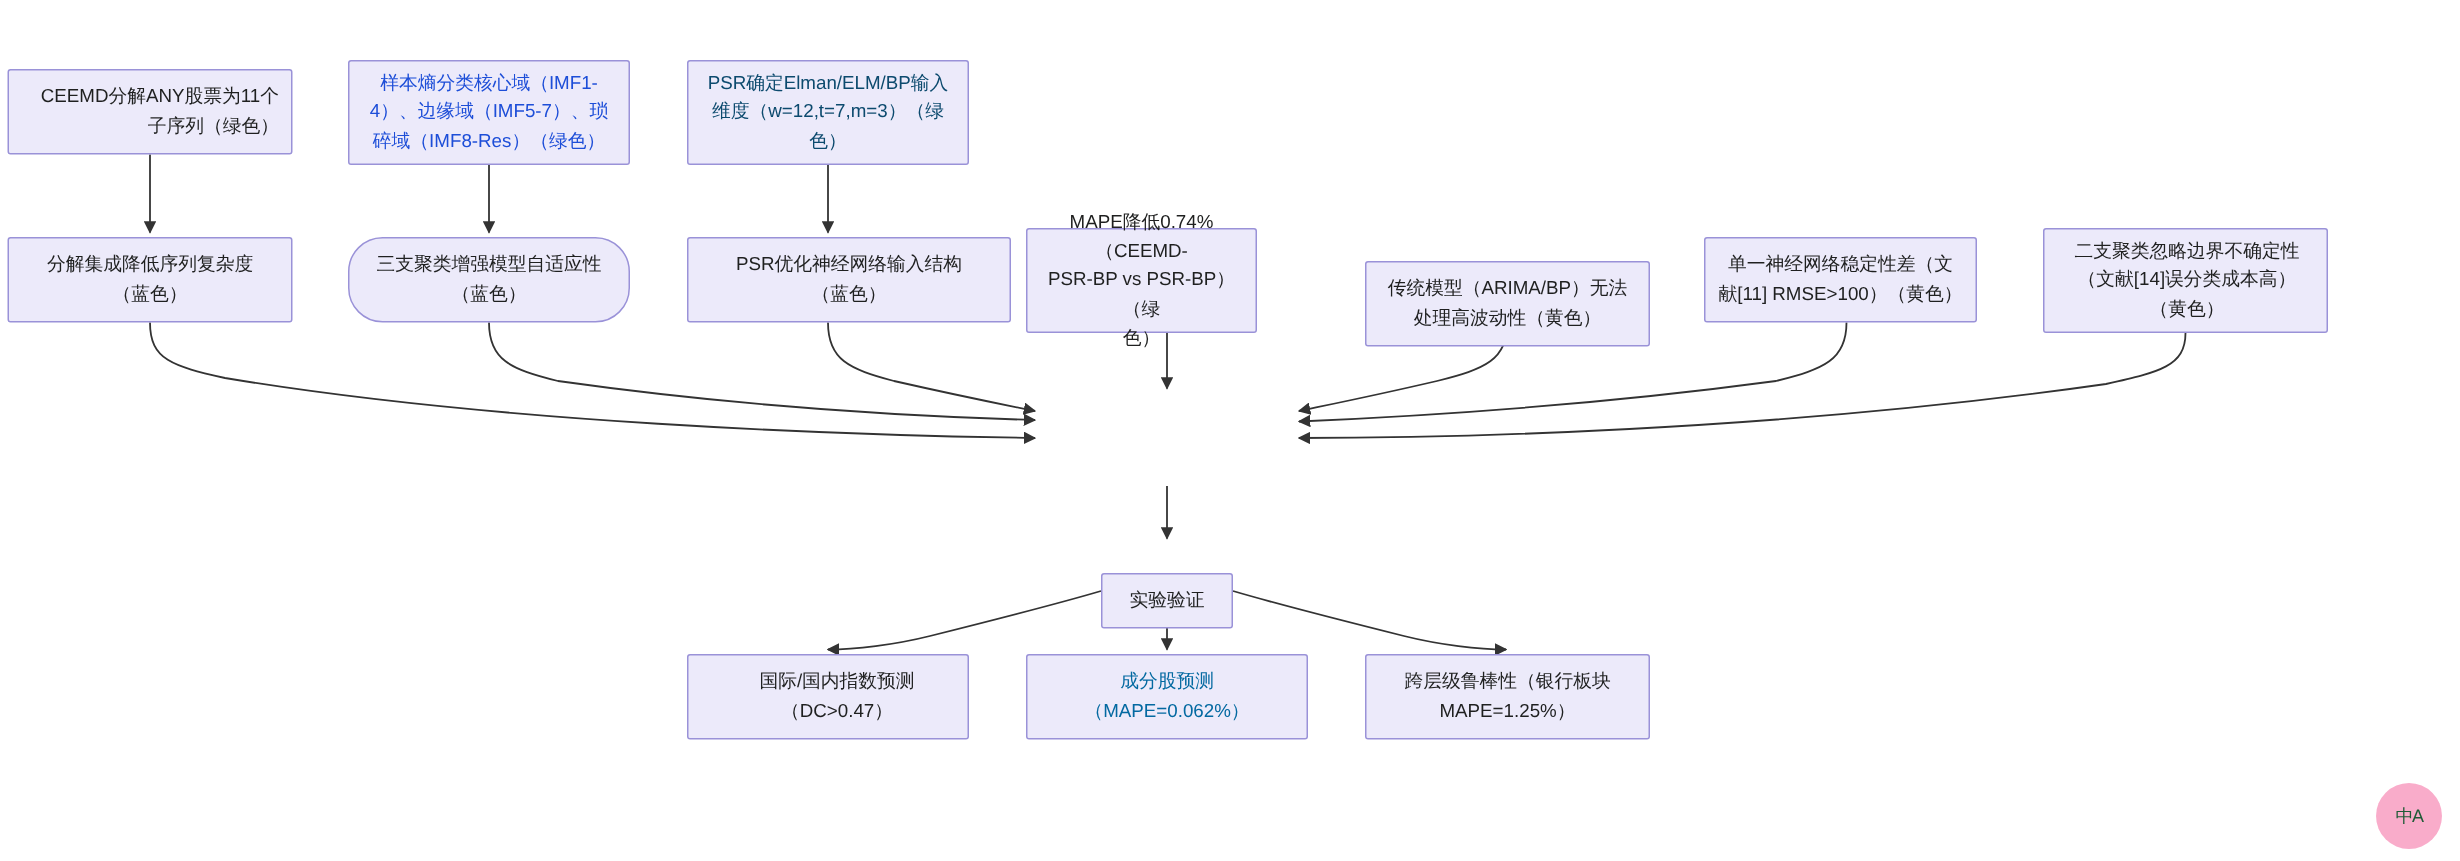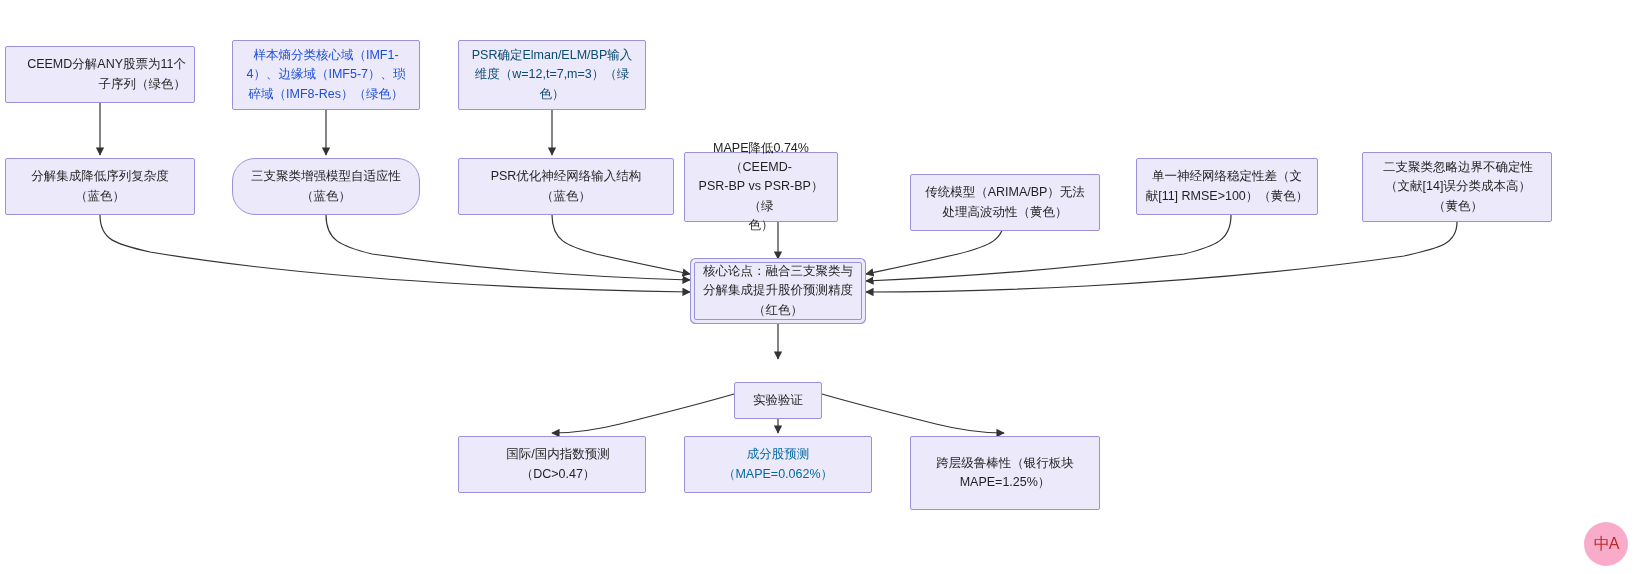--- a/index.html
+++ b/index.html
@@ -51,25 +51,25 @@
     box-shadow: 0 0 0 3px #ECEAFA, 0 0 0 4px #9A92D8;
   }
   .watermark {
     position: absolute;
     right: 12px;
     bottom: 8px;
     width: 44px;
     height: 44px;
     border-radius: 50%;
     background: #F9A8C8;
-    color: #b91c1c;
+    color: #14532d;
     display: flex;
     align-items: center;
     justify-content: center;
-    font-size: 16px;
+    font-size: 12px;
     line-height: 1;
     letter-spacing: -1px;
     opacity: .95;
     z-index: 5;
     user-select: none;
   }
 </style>
 </head>
 <body>
 
@@ -144,39 +144,34 @@
   <div class="node" style="left: 1136px; top: 158px; width: 182px; height: 57px; background: rgb(236, 234, 250); border-color: rgb(154, 146, 216); color: rgb(31, 32, 32);">
     <span class="label">单一神经网络稳定性差（文
 献[11] RMSE&gt;100）（黄色）</span>
   </div>
   <div class="node" style="left: 1362px; top: 152px; width: 190px; height: 70px; background: rgb(236, 234, 250); border-color: rgb(154, 146, 216); color: rgb(31, 32, 32); padding-left: 10px;">
     <span class="label">二支聚类忽略边界不确定性
 （文献[14]误分类成本高）
 （黄色）</span>
   </div>
 
-  <div class="node core" style="left: 694px; top: 262px; width: 168px; height: 58px; background: rgb(236, 234, 250); border-color: rgb(154, 146, 216); color: rgb(31, 32, 32); box-shadow: rgb(236, 234, 250) 0px 0px 0px 3px, rgb(154, 146, 216) 0px 0px 0px 4px;">
-    <span class="label">核心论点：融合三支聚类与
-分解集成提升股价预测精度
-（红色）</span>
-  </div>
 
   <div class="node" style="left: 734px; top: 382px; width: 88px; height: 37px; background: rgb(236, 234, 250); border-color: rgb(154, 146, 216); color: rgb(31, 32, 32);">
     <span class="label">实验验证</span>
   </div>
 
   <div class="node" style="left: 458px; top: 436px; width: 188px; height: 57px; background: rgb(236, 234, 250); border-color: rgb(154, 146, 216); color: rgb(31, 32, 32); padding-left: 20px;">
     <span class="label">国际/国内指数预测
 （DC&gt;0.47）</span>
   </div>
   <div class="node" style="left: 684px; top: 436px; width: 188px; height: 57px; background: rgb(236, 234, 250); border-color: rgb(154, 146, 216); color: #0369a1;">
     <span class="label">成分股预测
 （MAPE=0.062%）</span>
   </div>
-  <div class="node" style="left: 910px; top: 436px; width: 190px; height: 74px; background: rgb(236, 234, 250); border-color: rgb(154, 146, 216); color: rgb(31, 32, 32);">
+  <div class="node" style="left: 910px; top: 436px; width: 190px; height: 57px; background: rgb(236, 234, 250); border-color: rgb(154, 146, 216); color: rgb(31, 32, 32);">
     <span class="label">跨层级鲁棒性（银行板块
 MAPE=1.25%）</span>
   </div>
 
   <div class="watermark" style="background: rgb(249, 168, 200);">
     <span>中A</span>
   </div>
 
 </div>
 

